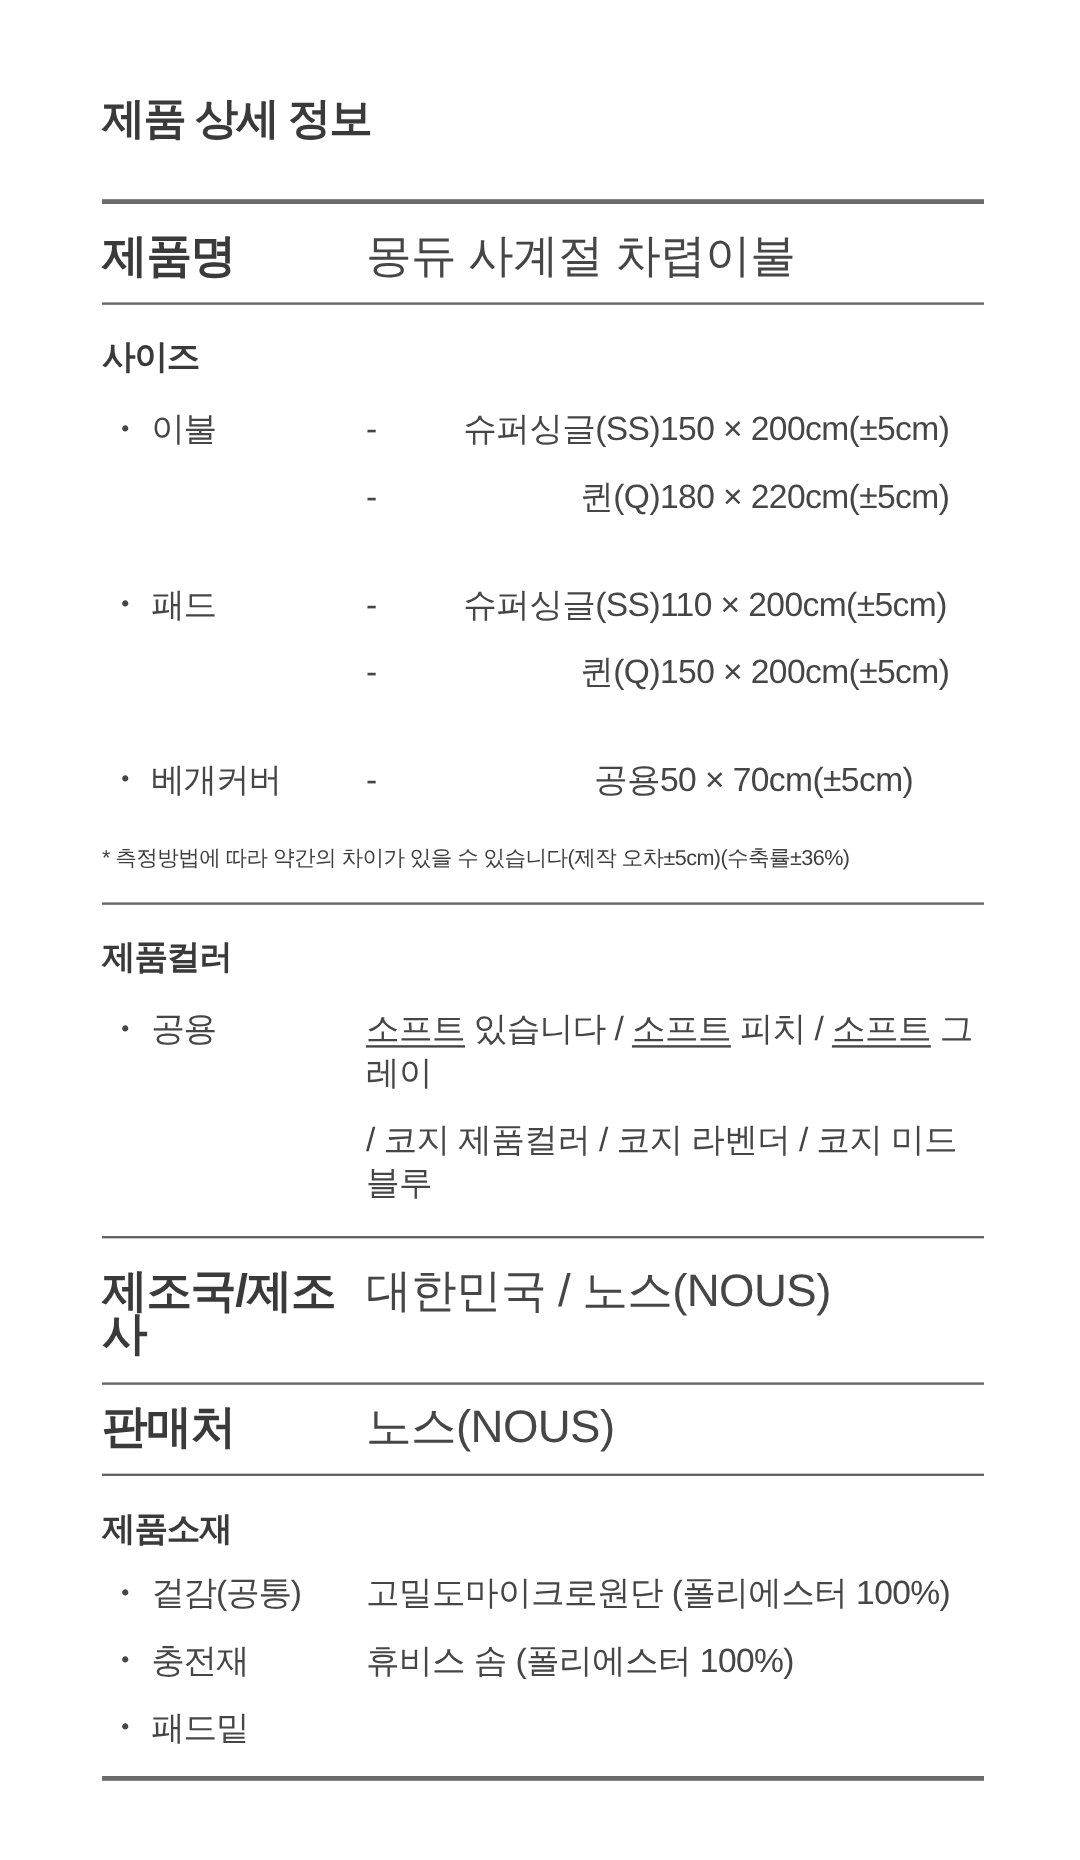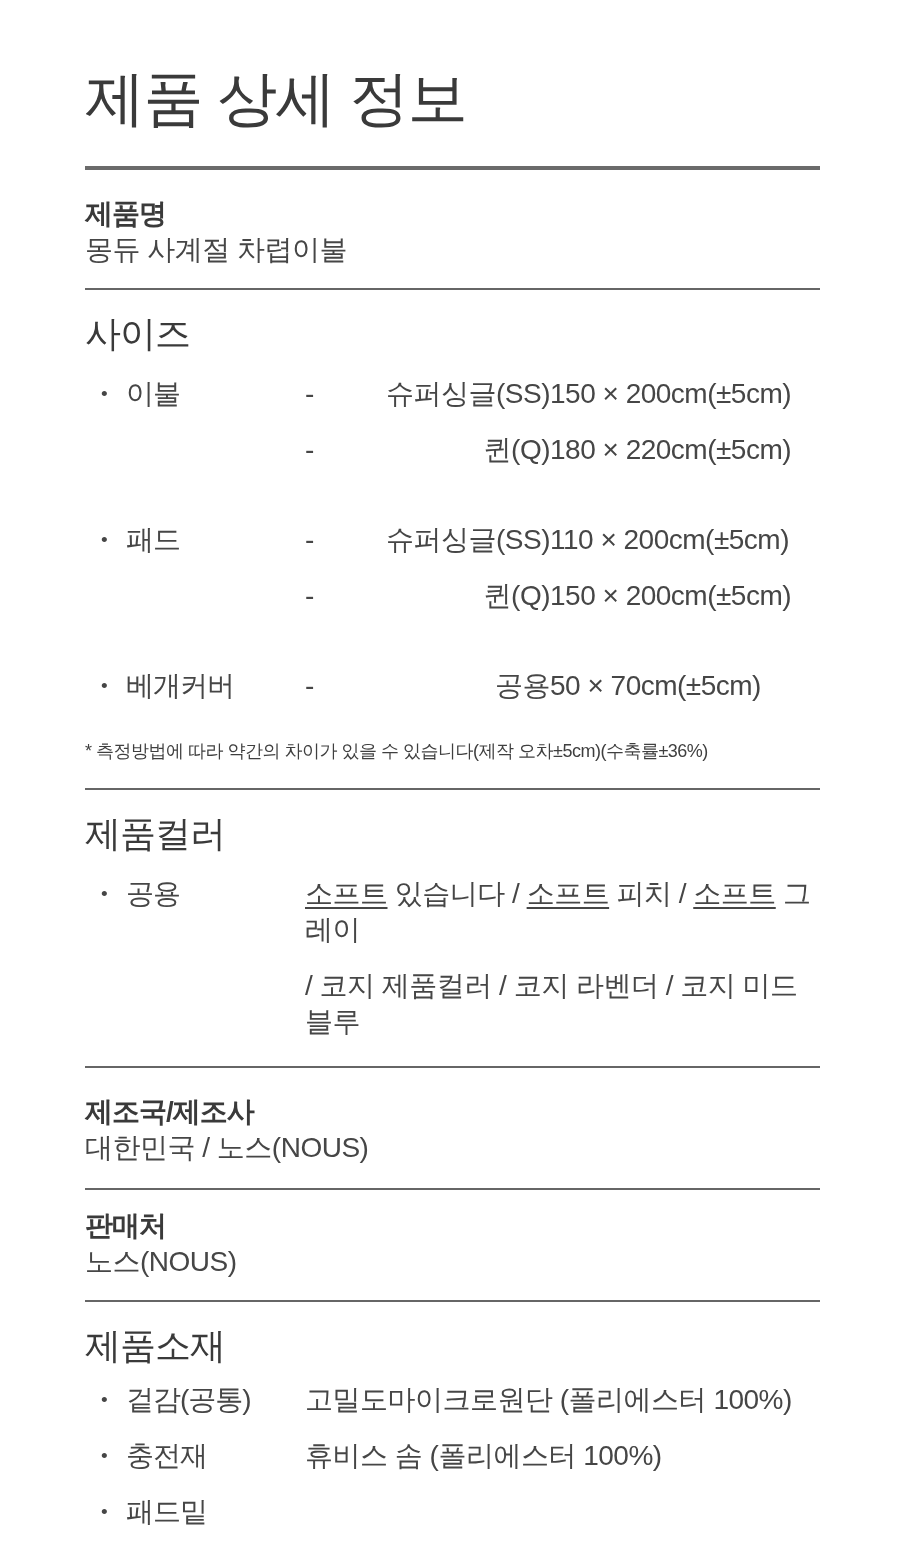--- a/index.html
+++ b/index.html
@@ -12,40 +12,40 @@
   *{box-sizing:border-box;margin:0;padding:0;}
   html,body{background:#f4f4f4;}
   body{font-family:"Liberation Sans","DejaVu Sans",sans-serif;}
   .sheet{
     width:900px;height:1550px;background:var(--bg);
     position:relative;overflow:hidden;margin:0 auto;
     color:var(--text);
   }
   .content{margin-left:85px;width:735px;}
   .title{
-    margin-top:72px;font-size:60px;line-height:54px;font-weight:400;
+    margin-top:72px;font-size:36px;line-height:54px;font-weight:700;
     color:var(--heading);letter-spacing:-1.5px;
   }
   .divider{width:735px;}
   .divider.thick{height:4px;background:var(--divider-thick);}
   .divider.thin{height:2px;background:var(--divider-thin);}
   .d-top{margin-top:40px;}
   .d-after-name{margin-top:20px;}
   .d-after-size{margin-top:24px;}
   .d-after-color{margin-top:26px;}
   .d-after-manu{margin-top:22px;}
   .d-after-seller{margin-top:20px;}
   .d-bottom{margin-top:22px;}
 
-  .kv-row{display:flex;line-height:36px;font-size:28px;letter-spacing:-0.5px;flex-direction:column;}
+  .kv-row{display:flex;line-height:36px;font-size:38px;letter-spacing:-0.5px;}
   .kv-label{width:220px;flex-shrink:0;font-weight:700;color:var(--heading);letter-spacing:-1px;}
   .kv-value{font-weight:400;color:var(--text);}
 
   .section-heading{
-    font-size:36px;line-height:36px;font-weight:400;color:var(--heading);
+    font-size:28px;line-height:36px;font-weight:700;color:var(--heading);
     letter-spacing:-1px;
   }
   .mt-26{margin-top:26px;}
   .mt-24{margin-top:24px;}
   .mt-22{margin-top:18px;}
   .mt-20{margin-top:20px;}
   .mt-54{margin-top:54px;}
 
   .bullet-row{display:flex;font-size:28px;line-height:36px;letter-spacing:-0.5px;}
   .bullet-cell{width:220px;flex-shrink:0;display:flex;align-items:flex-start;}

